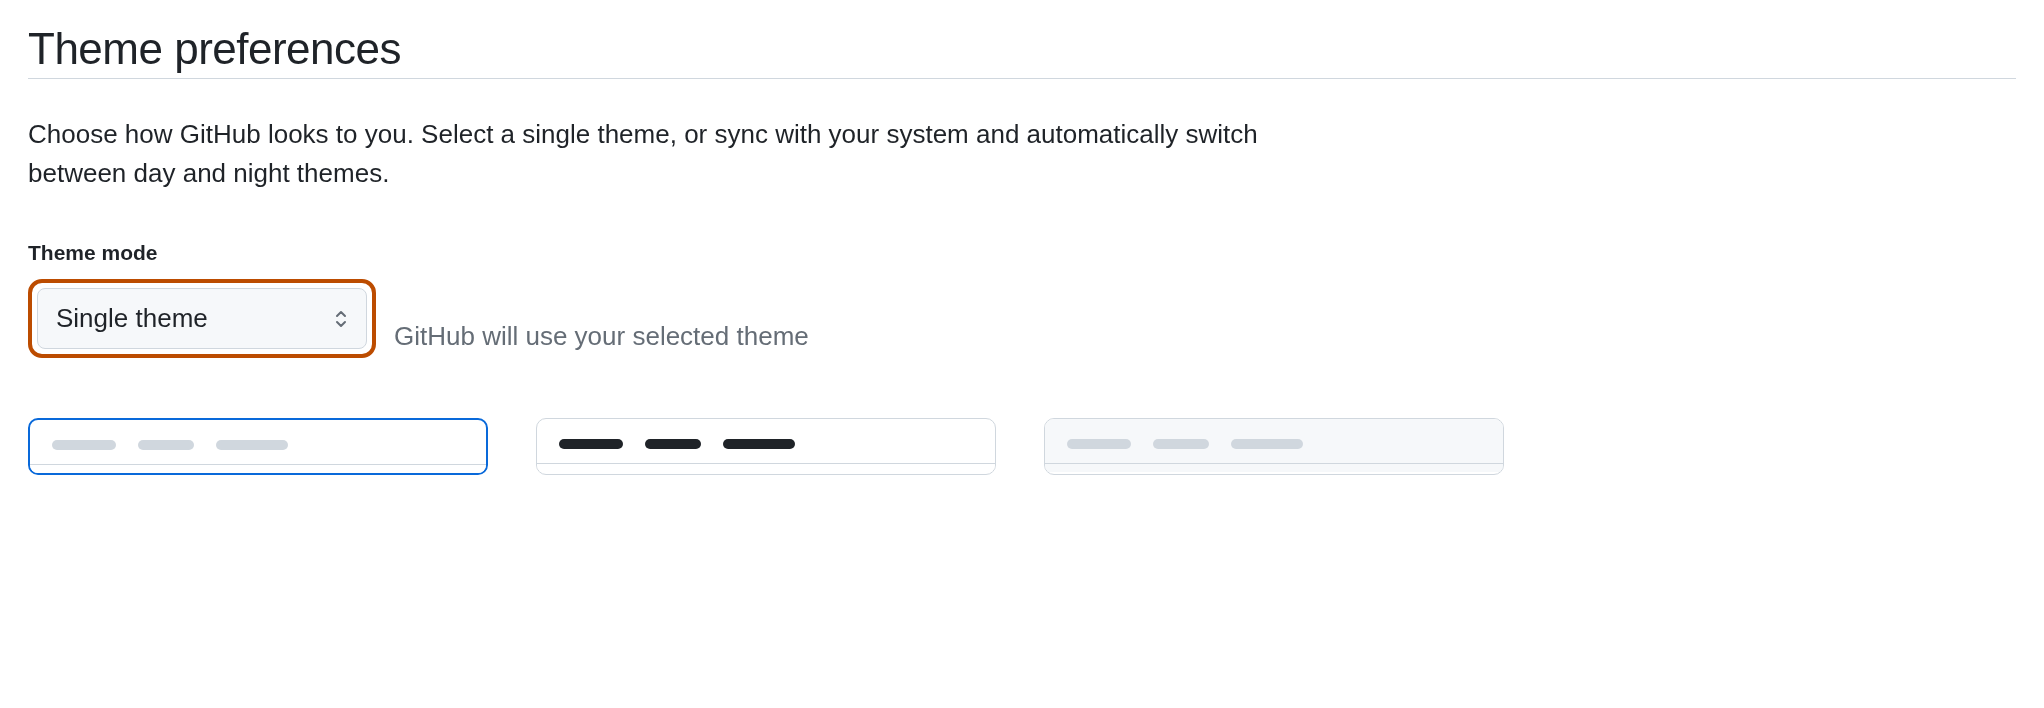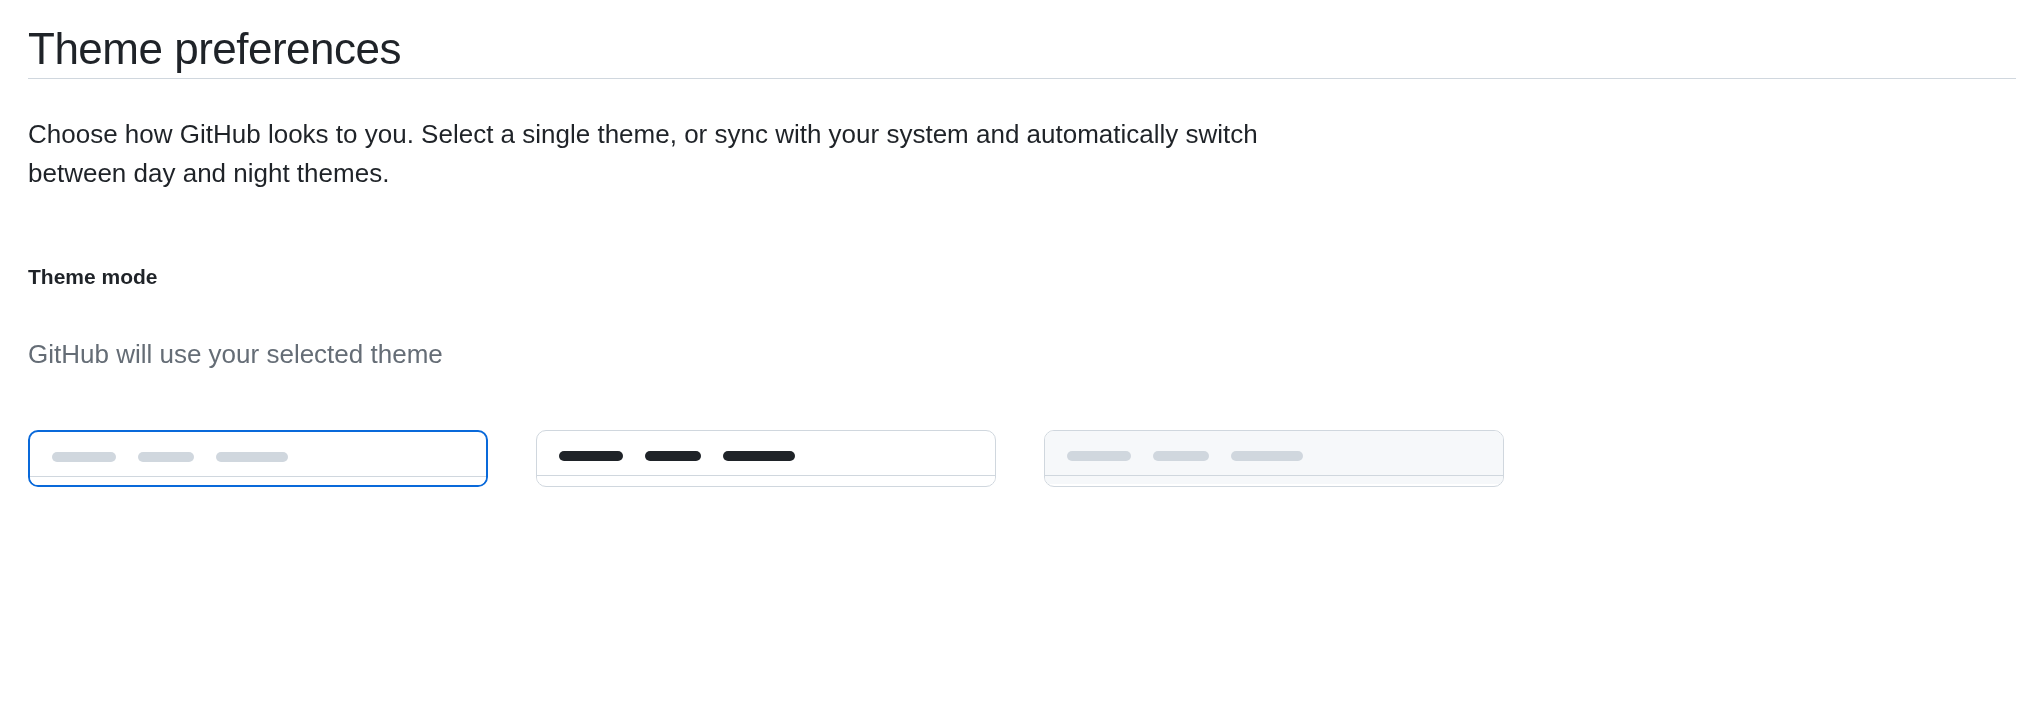--- a/index.html
+++ b/index.html
@@ -21,21 +21,21 @@
     }
     .divider {
       border: none;
       border-top: 1px solid #d0d7de;
       margin-bottom: 36px;
     }
     .description {
       font-size: 26px;
       line-height: 1.5;
       color: #1f2328;
-      margin-bottom: 72px;
+      margin-bottom: 48px;
       max-width: 1300px;
     }
     .field-label {
       font-size: 21px;
       font-weight: 600;
       margin-bottom: 14px;
       display: block;
     }
     .mode-row {
       display: flex;
@@ -117,20 +117,31 @@
 <body>
 
 <h1 class="page-title">Theme preferences</h1>
 <hr class="divider">
 
 <p class="description">Choose how GitHub looks to you. Select a single theme, or sync with your system and automatically switch between day and night themes.</p>
 
 <label class="field-label">Theme mode</label>
 
 <div class="mode-row">
+  <div class="select-highlight">
+    <div class="select-control">
+      <span>Single theme</span>
+      <span class="select-caret">
+        <svg width="14" height="18" viewBox="0 0 14 18" fill="none">
+          <path d="M3 6 L7 2 L11 6" stroke="#656d76" stroke-width="2" fill="none" stroke-linecap="round" stroke-linejoin="round"></path>
+          <path d="M3 12 L7 16 L11 12" stroke="#656d76" stroke-width="2" fill="none" stroke-linecap="round" stroke-linejoin="round"></path>
+        </svg>
+      </span>
+    </div>
+  </div>
   <span class="helper-text">GitHub will use your selected theme</span>
 </div>
 
 <div class="theme-cards">
   <div class="theme-card selected">
     <div class="card-header">
       <span class="pill light w1"></span>
       <span class="pill light w2"></span>
       <span class="pill light w3"></span>
     </div>

